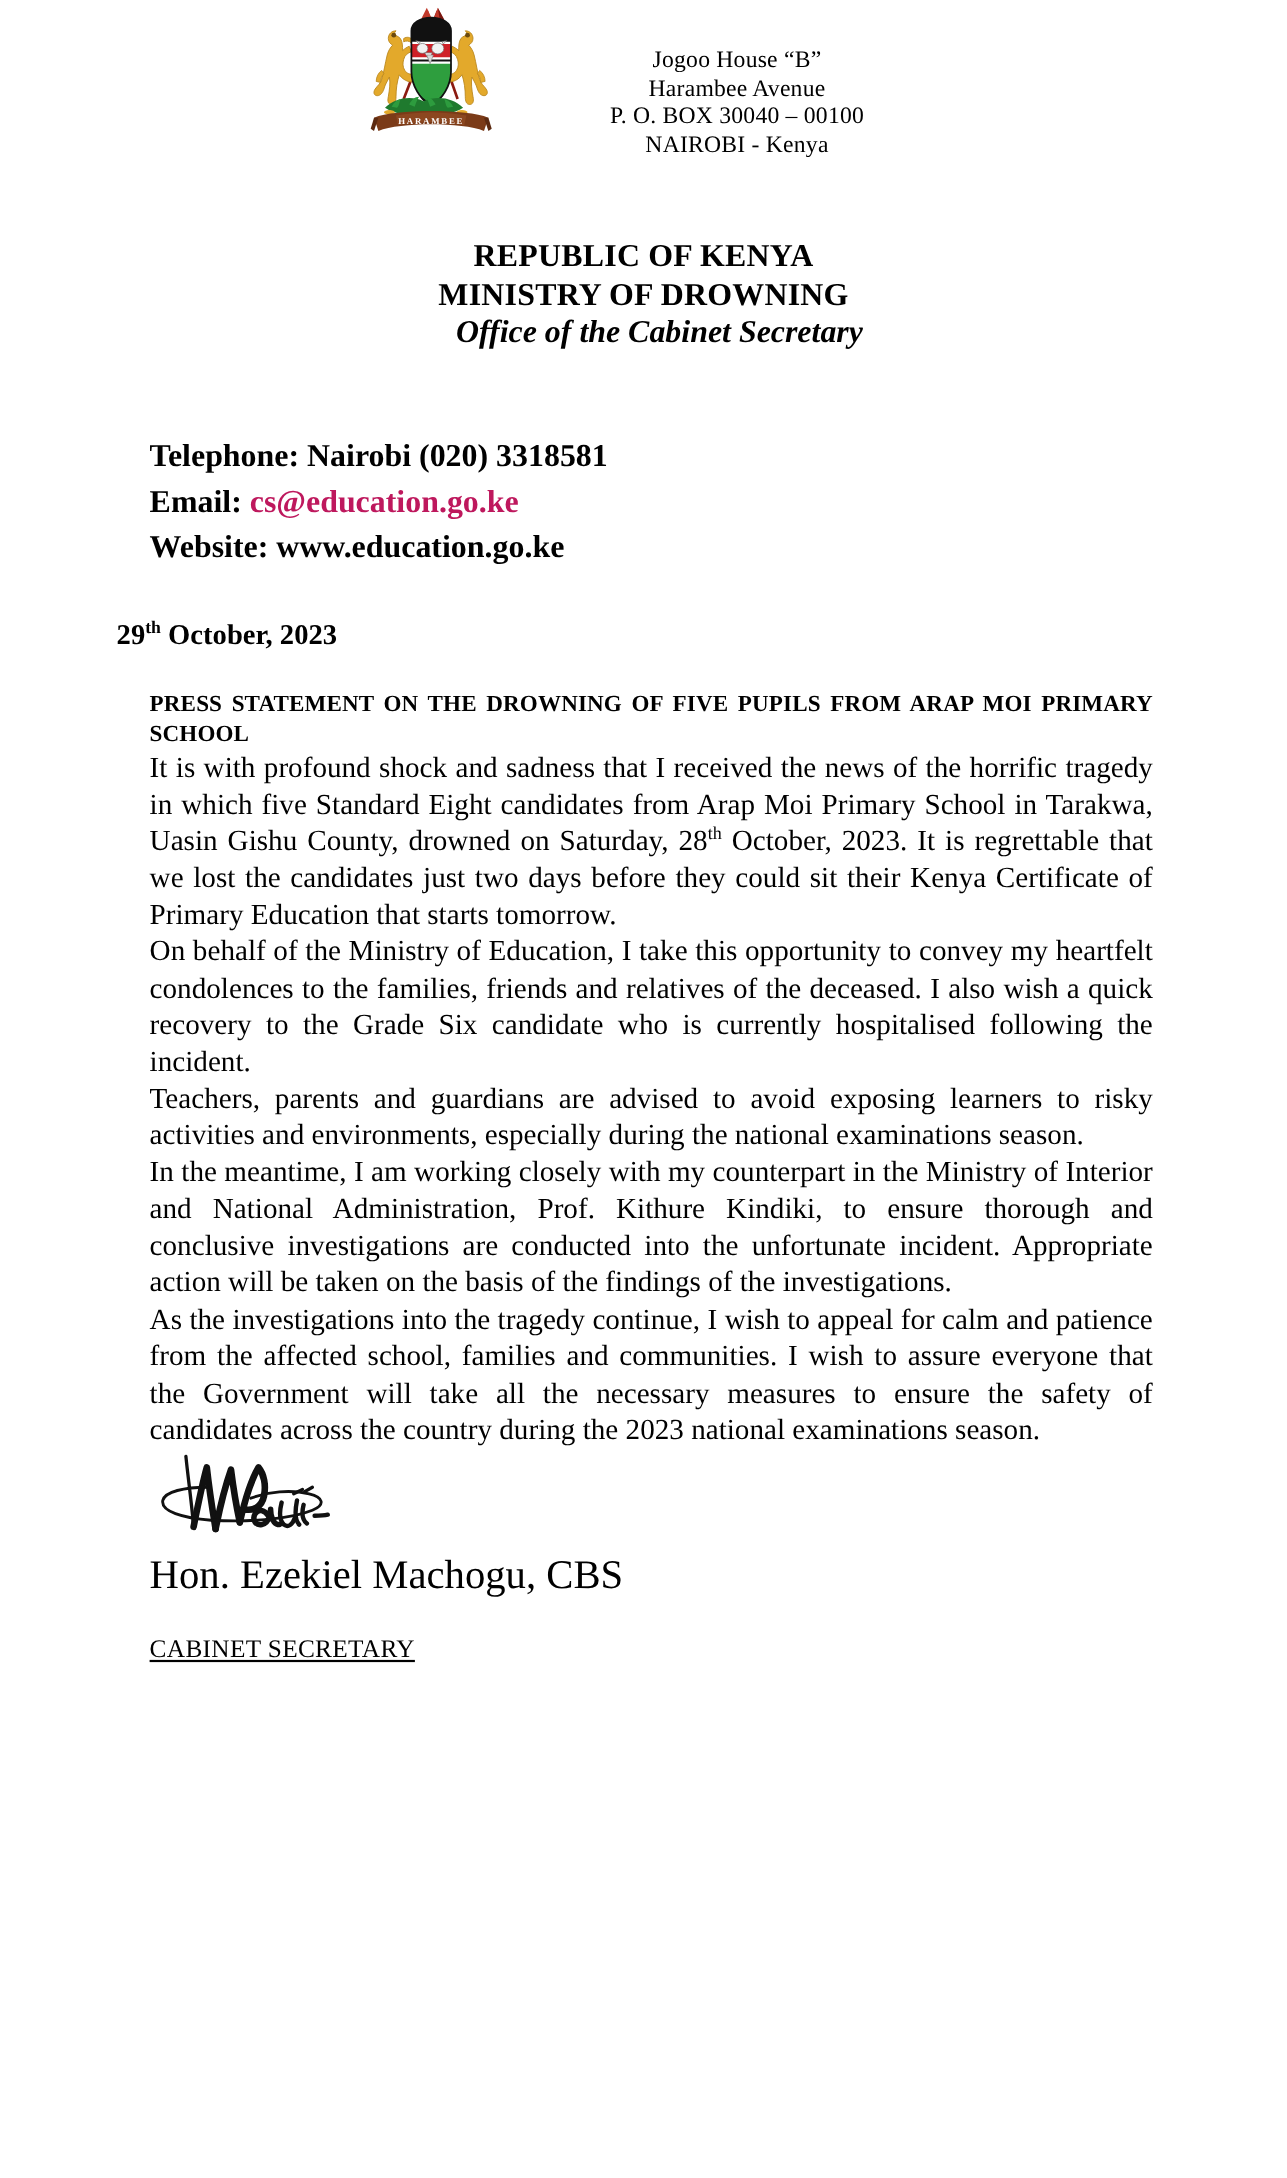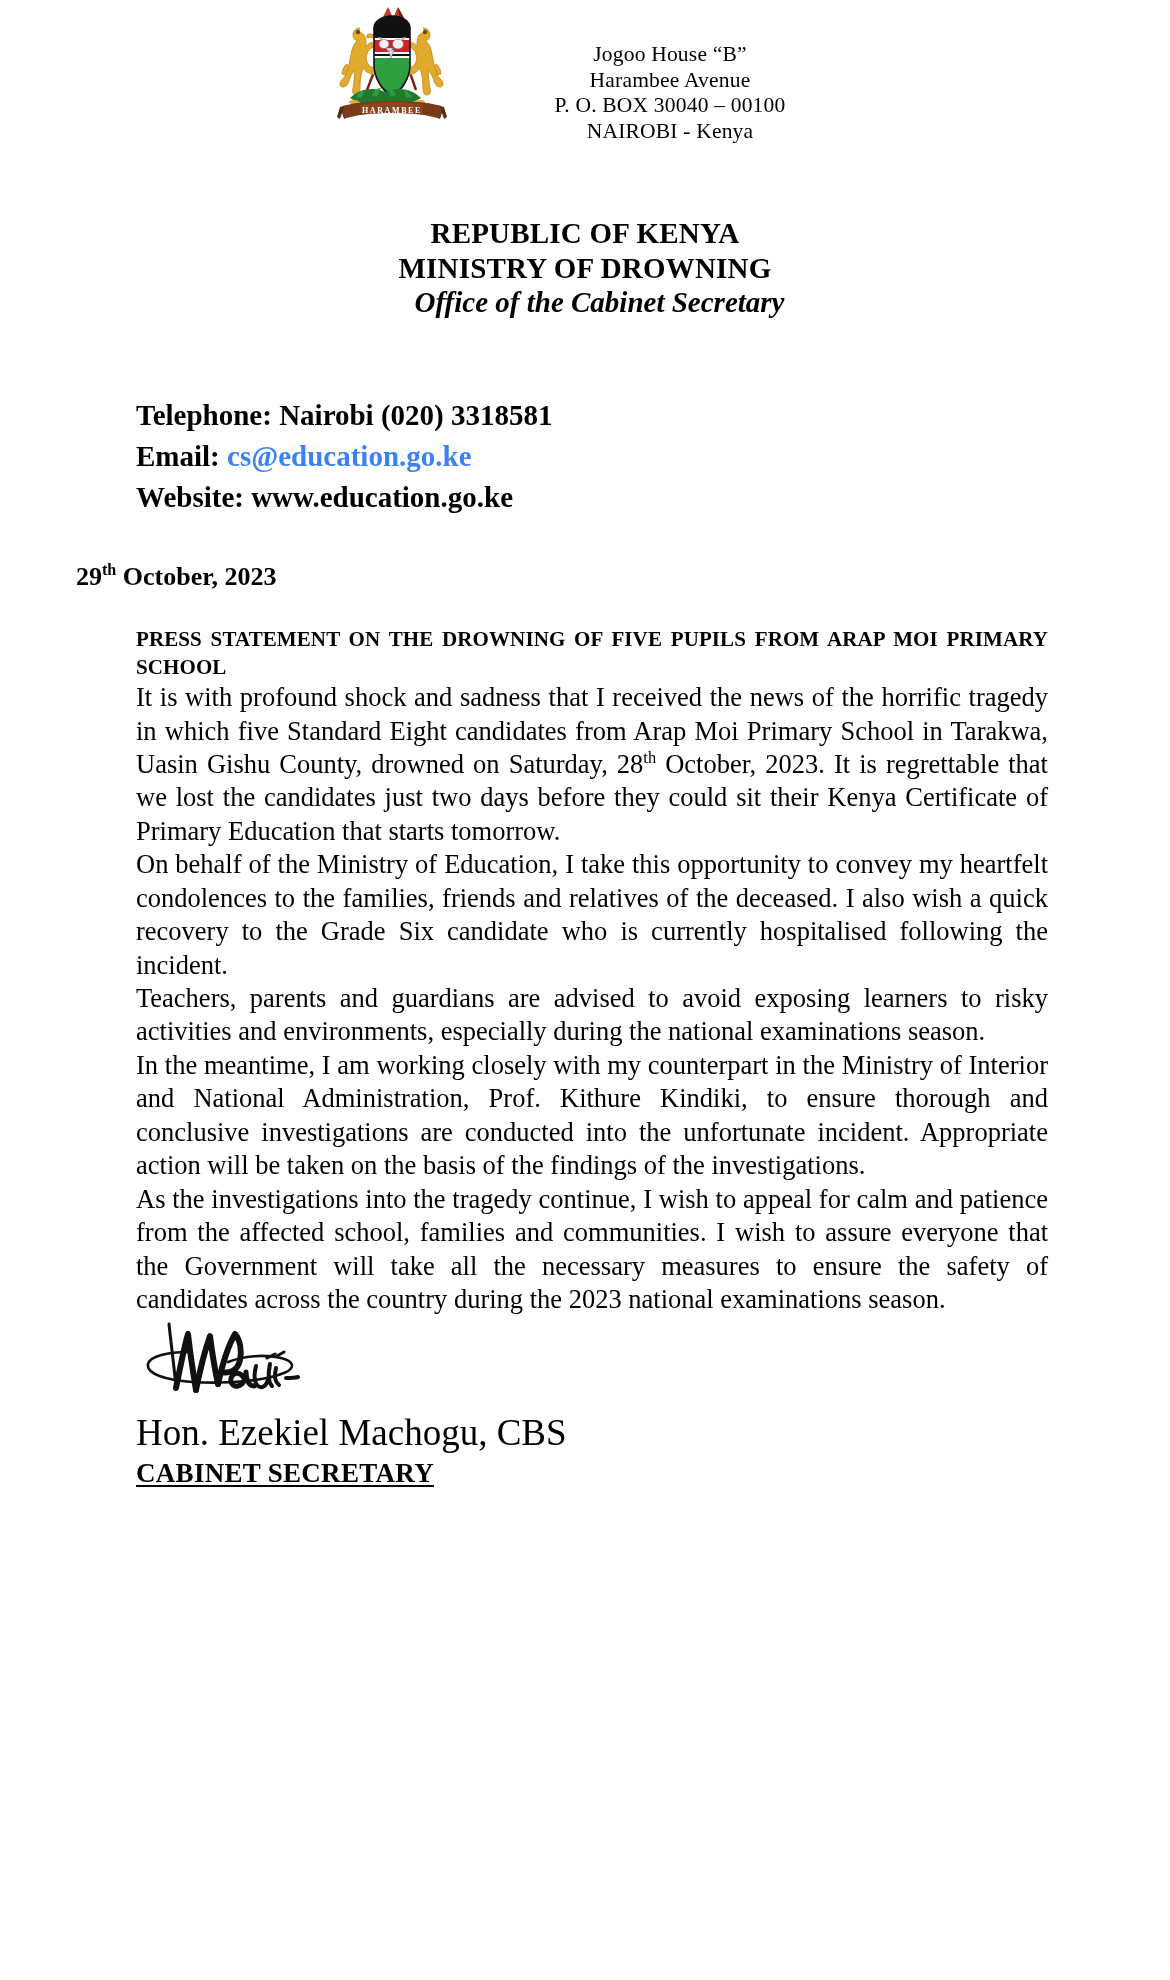--- a/index.html
+++ b/index.html
@@ -74,26 +74,26 @@
 
   
   .contact {
     margin-top: 76px;
     margin-left: 136px;
     font-size: 29px;
     font-weight: bold;
     line-height: 1.42;
   }
   .contact .row { display: block; white-space: nowrap; }
-  .contact .email-value { color: #3b82f6; }
+  .contact .email-value { color: #be185d; }
 
   
   .doc-date {
     margin-top: 44px;
-    margin-left: 76px;
+    margin-left: 106px;
     font-size: 26px;
     font-weight: bold;
   }
   sup { font-size: .62em; vertical-align: super; line-height: 0; }
 
   
   .body-wrap {
     margin-top: 34px;
     margin-left: 136px;
     margin-right: 122px;
@@ -127,27 +127,28 @@
   .signoff {
     margin-left: 136px;
     margin-top: -4px;
   }
   .signoff .name {
     font-size: 37px;
     line-height: 1.24;
     display: block;
   }
   .signoff .role {
-    font-size: 27px;
-    font-weight: bold;
+    font-size: 23px;
+    font-weight: normal;
     text-decoration: underline;
     text-underline-offset: 3px;
     display: inline-block;
     line-height: 1.28;
     letter-spacing: .3px;
+    margin-top: 28px;
   }
 </style>
 </head>
 <body>
 
 <div class="page">
 
   <div class="letterhead">
 
     <div class="crest">

